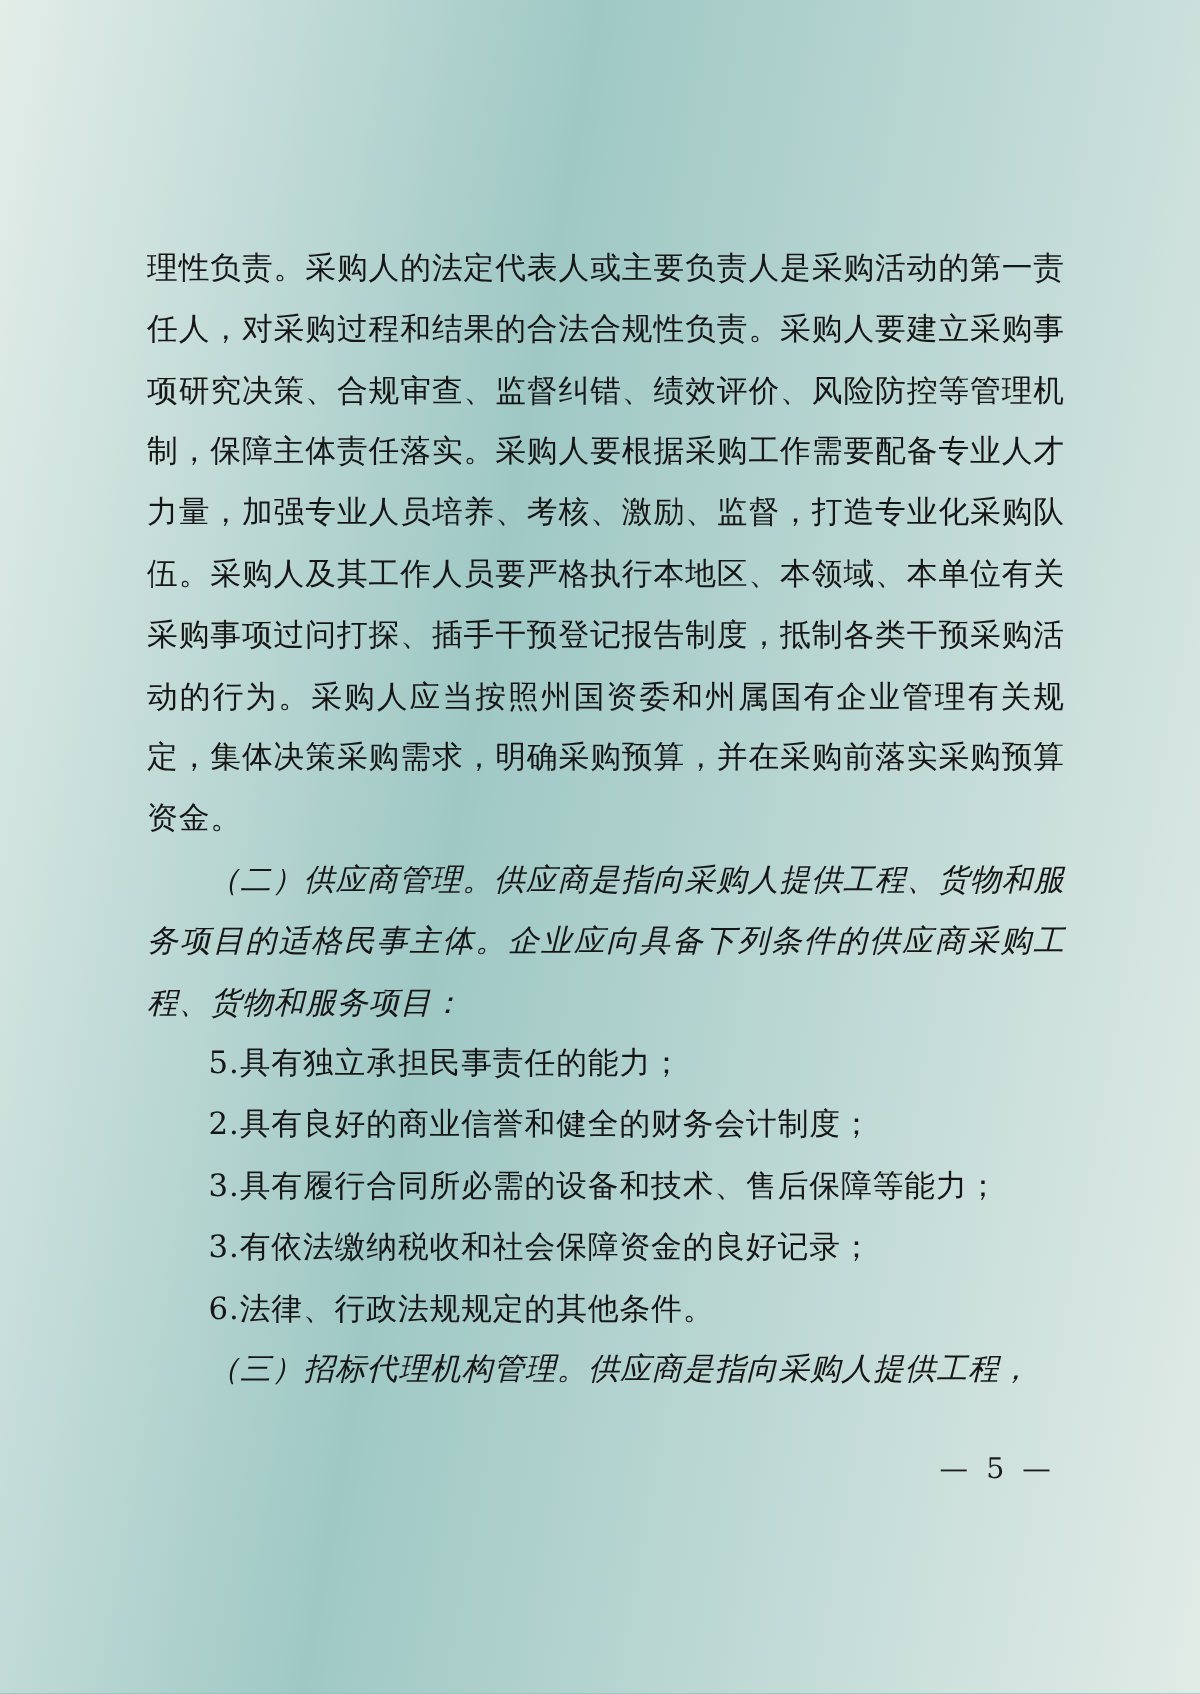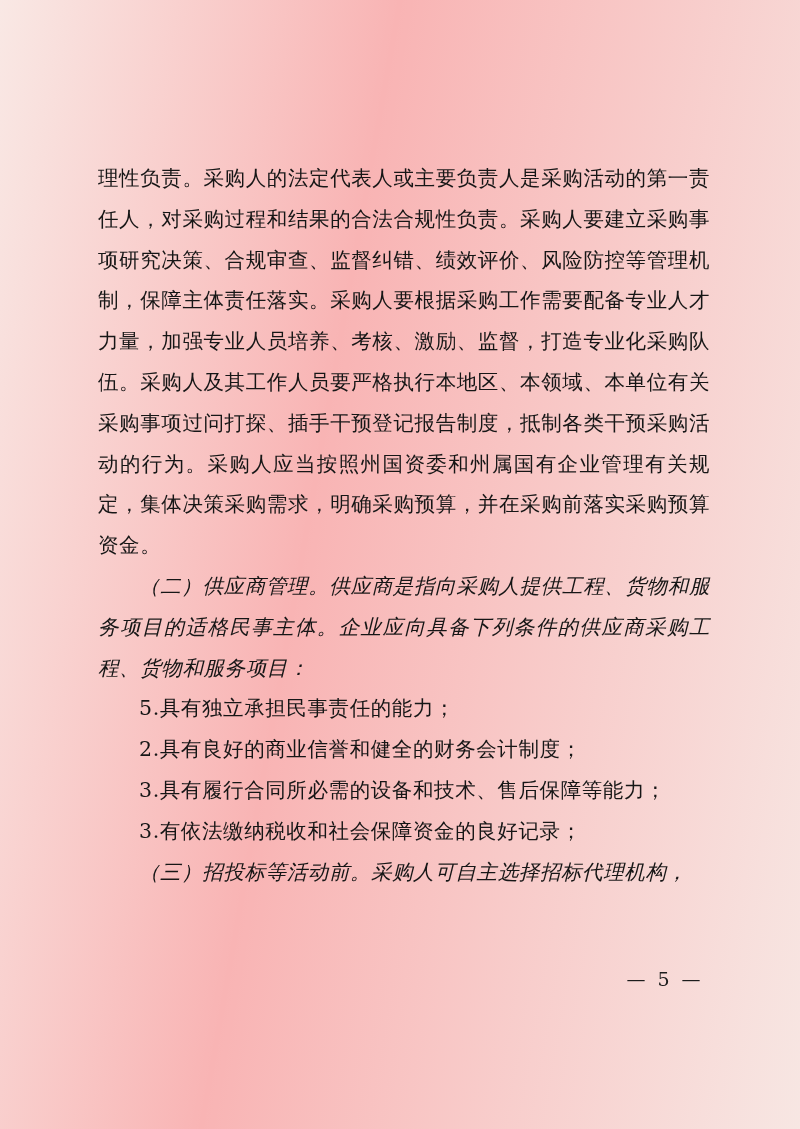--- a/index.html
+++ b/index.html
@@ -14,21 +14,21 @@
     font-family: "DejaVu Serif", serif;
     color: #141414;
     overflow: hidden;
   }
   .page {
     position: absolute;
     left: 0;
     top: 0;
     width: 800px;
     height: 1129px;
-    background: #ef4444;
+    background: #0f766e;
   }
   
   .page::before {
     content: "";
     position: absolute;
     inset: 0;
     background:
       linear-gradient(100deg, rgba(250,250,246,0.9) 0%, rgba(255,255,255,0.6) 40%, rgba(248,248,244,0.9) 100%);
     pointer-events: none;
   }
@@ -73,16 +73,17 @@
 <body>
 
 <div class="page">
   <div class="content">
     <p class="para">理性负责。采购人的法定代表人或主要负责人是采购活动的第一责任人，对采购过程和结果的合法合规性负责。采购人要建立采购事项研究决策、合规审查、监督纠错、绩效评价、风险防控等管理机制，保障主体责任落实。采购人要根据采购工作需要配备专业人才力量，加强专业人员培养、考核、激励、监督，打造专业化采购队伍。采购人及其工作人员要严格执行本地区、本领域、本单位有关采购事项过问打探、插手干预登记报告制度，抵制各类干预采购活动的行为。采购人应当按照州国资委和州属国有企业管理有关规定，集体决策采购需求，明确采购预算，并在采购前落实采购预算资金。</p>
     <p class="para indent">（二）供应商管理。供应商是指向采购人提供工程、货物和服务项目的适格民事主体。企业应向具备下列条件的供应商采购工程、货物和服务项目：</p>
     <p class="para item">5.具有独立承担民事责任的能力；</p>
     <p class="para item">2.具有良好的商业信誉和健全的财务会计制度；</p>
     <p class="para item">3.具有履行合同所必需的设备和技术、售后保障等能力；</p>
     <p class="para item">3.有依法缴纳税收和社会保障资金的良好记录；</p>
-    <p class="para indent">（三）招投标等活动前。采购人可自主选择招标代理机构，</p>
+    <p class="para item">6.法律、行政法规规定的其他条件。</p>
+    <p class="para indent">（三）招标代理机构管理。供应商是指向采购人提供工程，</p>
   </div>
   <div class="pagenum">— 5 —</div>
 </div>
 
 </body></html>

